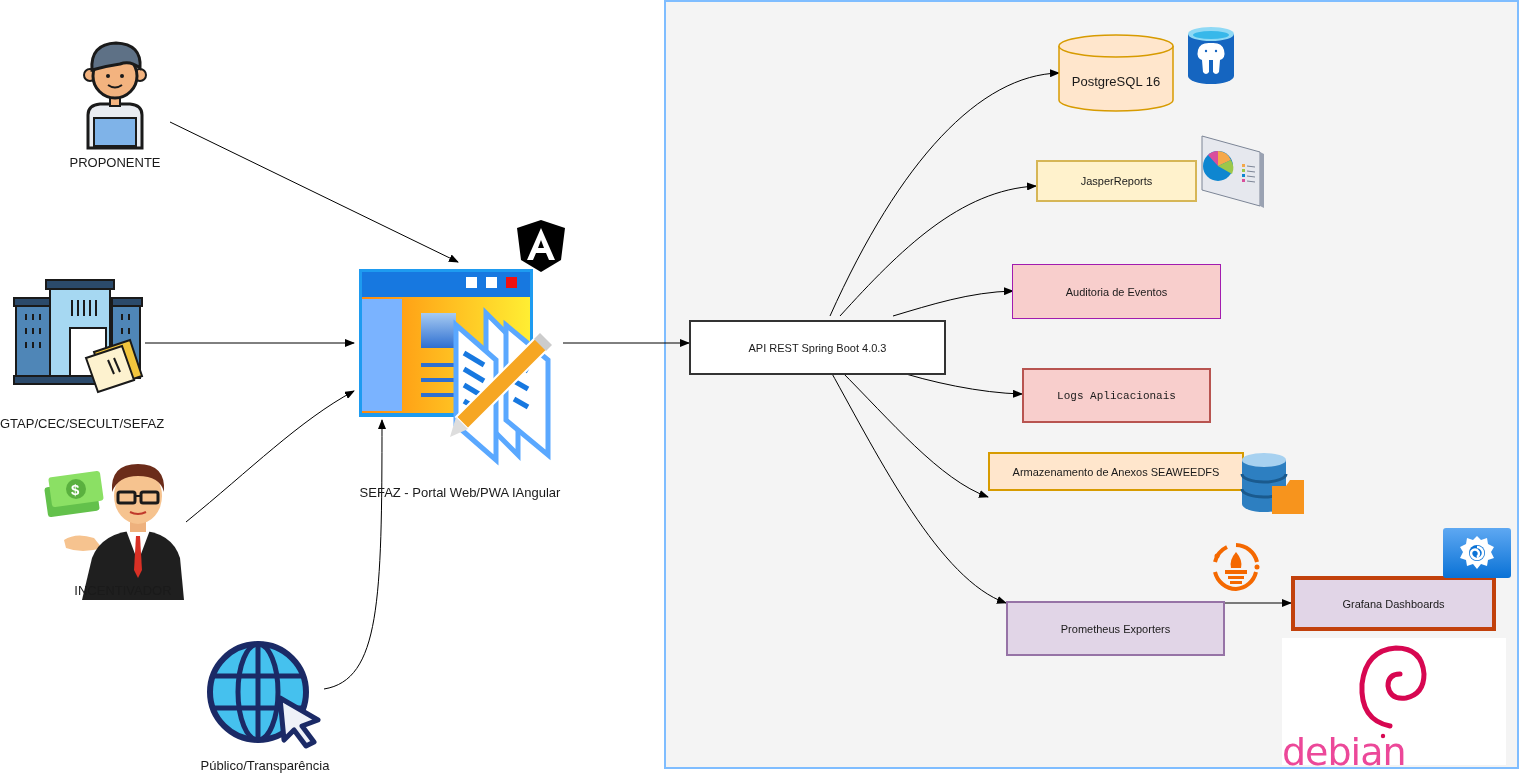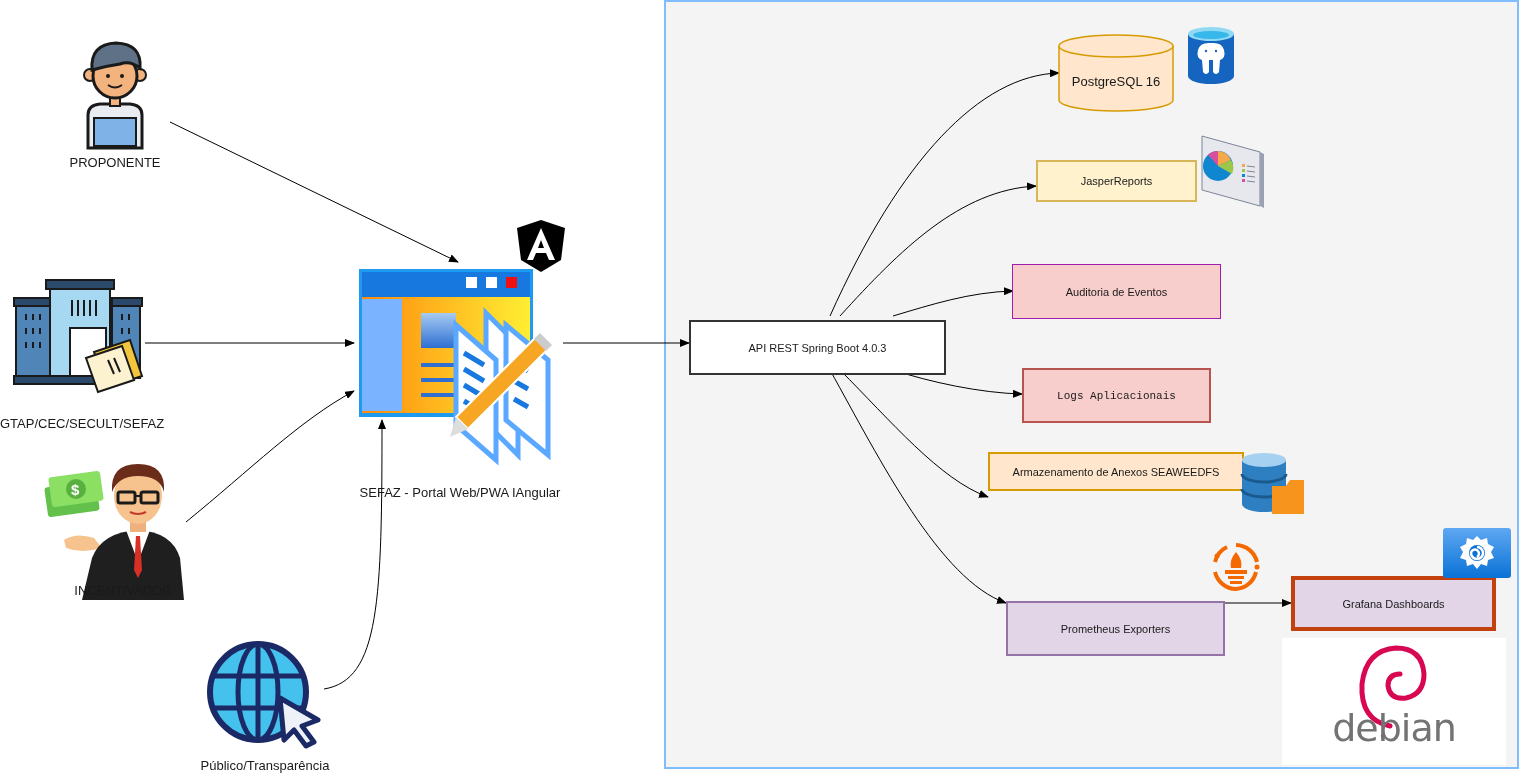--- a/index.html
+++ b/index.html
@@ -256,14 +256,14 @@
   <path d="M34,8 L38,12 L44,10 L45,16 L51,19 L48,24 L51,30 L45,32 L44,38 L38,36 L34,41 L30,36 L24,38 L23,32 L17,30 L20,24 L17,19 L23,16 L24,10 L30,12 Z" fill="#ffffff"></path>
   <circle cx="34" cy="25" r="8" fill="#0a72d6"></circle>
   <path d="M34,19 A6,6 0 1 1 28,25 A4,4 0 1 1 34,29" stroke="#ffffff" stroke-width="2.5" fill="none"></path>
 </svg>
 
 <div class="abs" style="left:1282px;top:638px;width:224px;height:127px;background:#ffffff;">
   <svg width="224" height="127" viewBox="0 0 224 127">
     <path d="M108,88 Q78,82 80,46 Q84,12 114,10 Q140,10 142,36 Q142,56 124,60 Q108,62 106,48 Q106,36 118,36" stroke="#d70751" stroke-width="5" fill="none" stroke-linecap="round"></path>
     <circle cx="101" cy="98" r="2.2" fill="#d70751"></circle>
   </svg>
-  <div class="abs" style="left:0;top:68px;width:224px;text-align:center;font-family:'DejaVu Sans', sans-serif;font-size:38px;color:#737373;letter-spacing:-1px;">debian</div>
+  <div class="abs" style="left:0;top:92px;width:224px;font-family:'DejaVu Sans', sans-serif;font-size:38px;color:#ec4899;letter-spacing:-1px;">debian</div>
 </div>
 
 </body></html>

